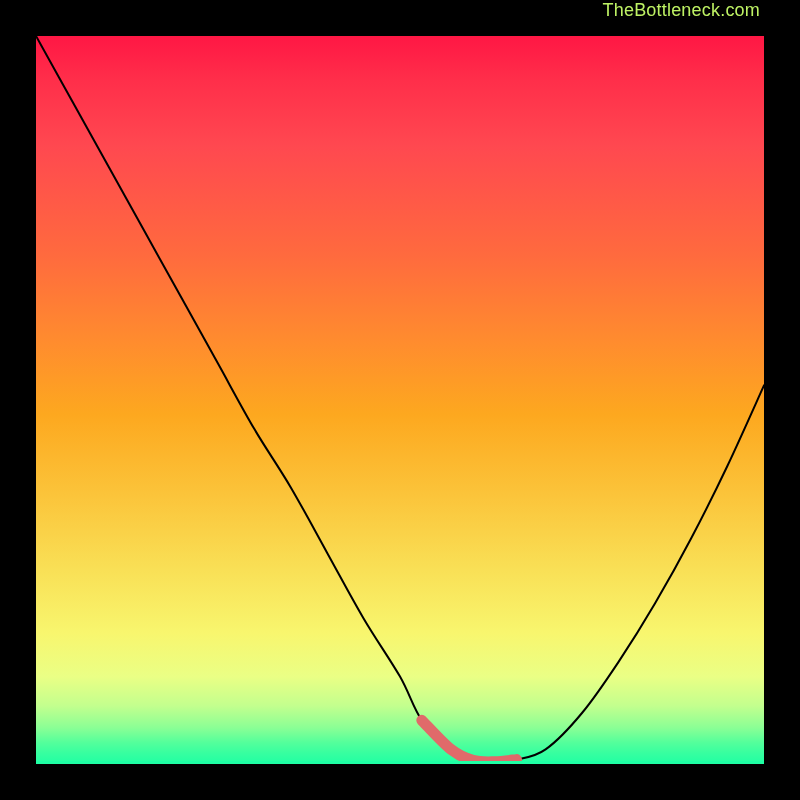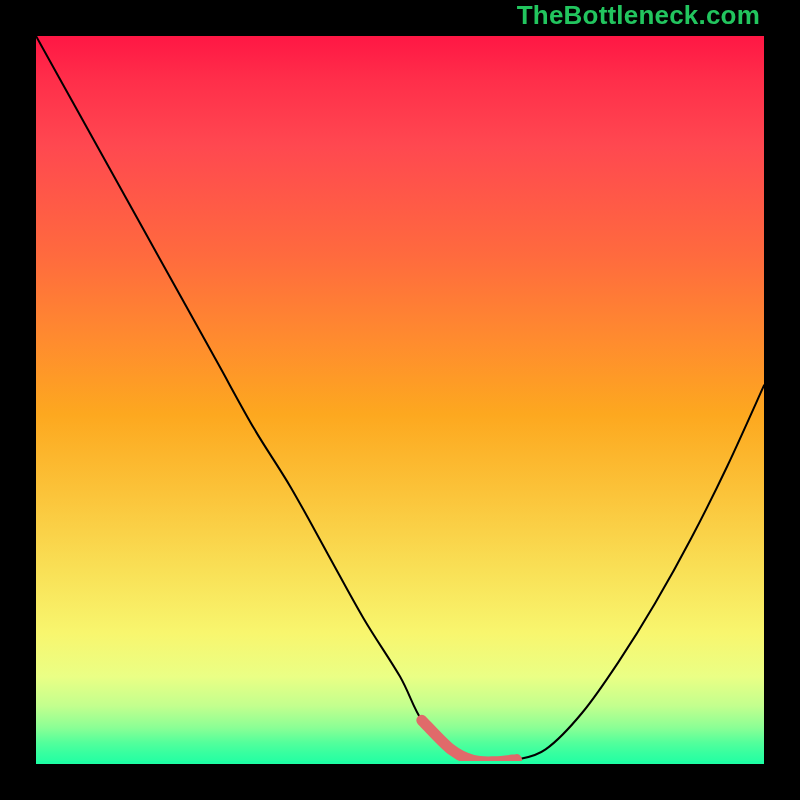--- a/index.html
+++ b/index.html
@@ -32,23 +32,23 @@
       #55ff9b 97%,
       #37ffa0 98.5%,
       #20ffa3 100%
     );
   }
   .watermark {
     position: absolute;
     top: 0px;
     right: 40px;
     font-family: Arial, Helvetica, sans-serif;
-    font-size: 26px;
-    font-weight: 700;
-    color: #22c55e;
+    font-size: 18px;
+    font-weight: 400;
+    color: #bef264;
     letter-spacing: 0.2px;
   }
   svg.curve {
     position: absolute;
     left: 0;
     top: 0;
     width: 728px;
     height: 728px;
   }
   .bottom-band {

